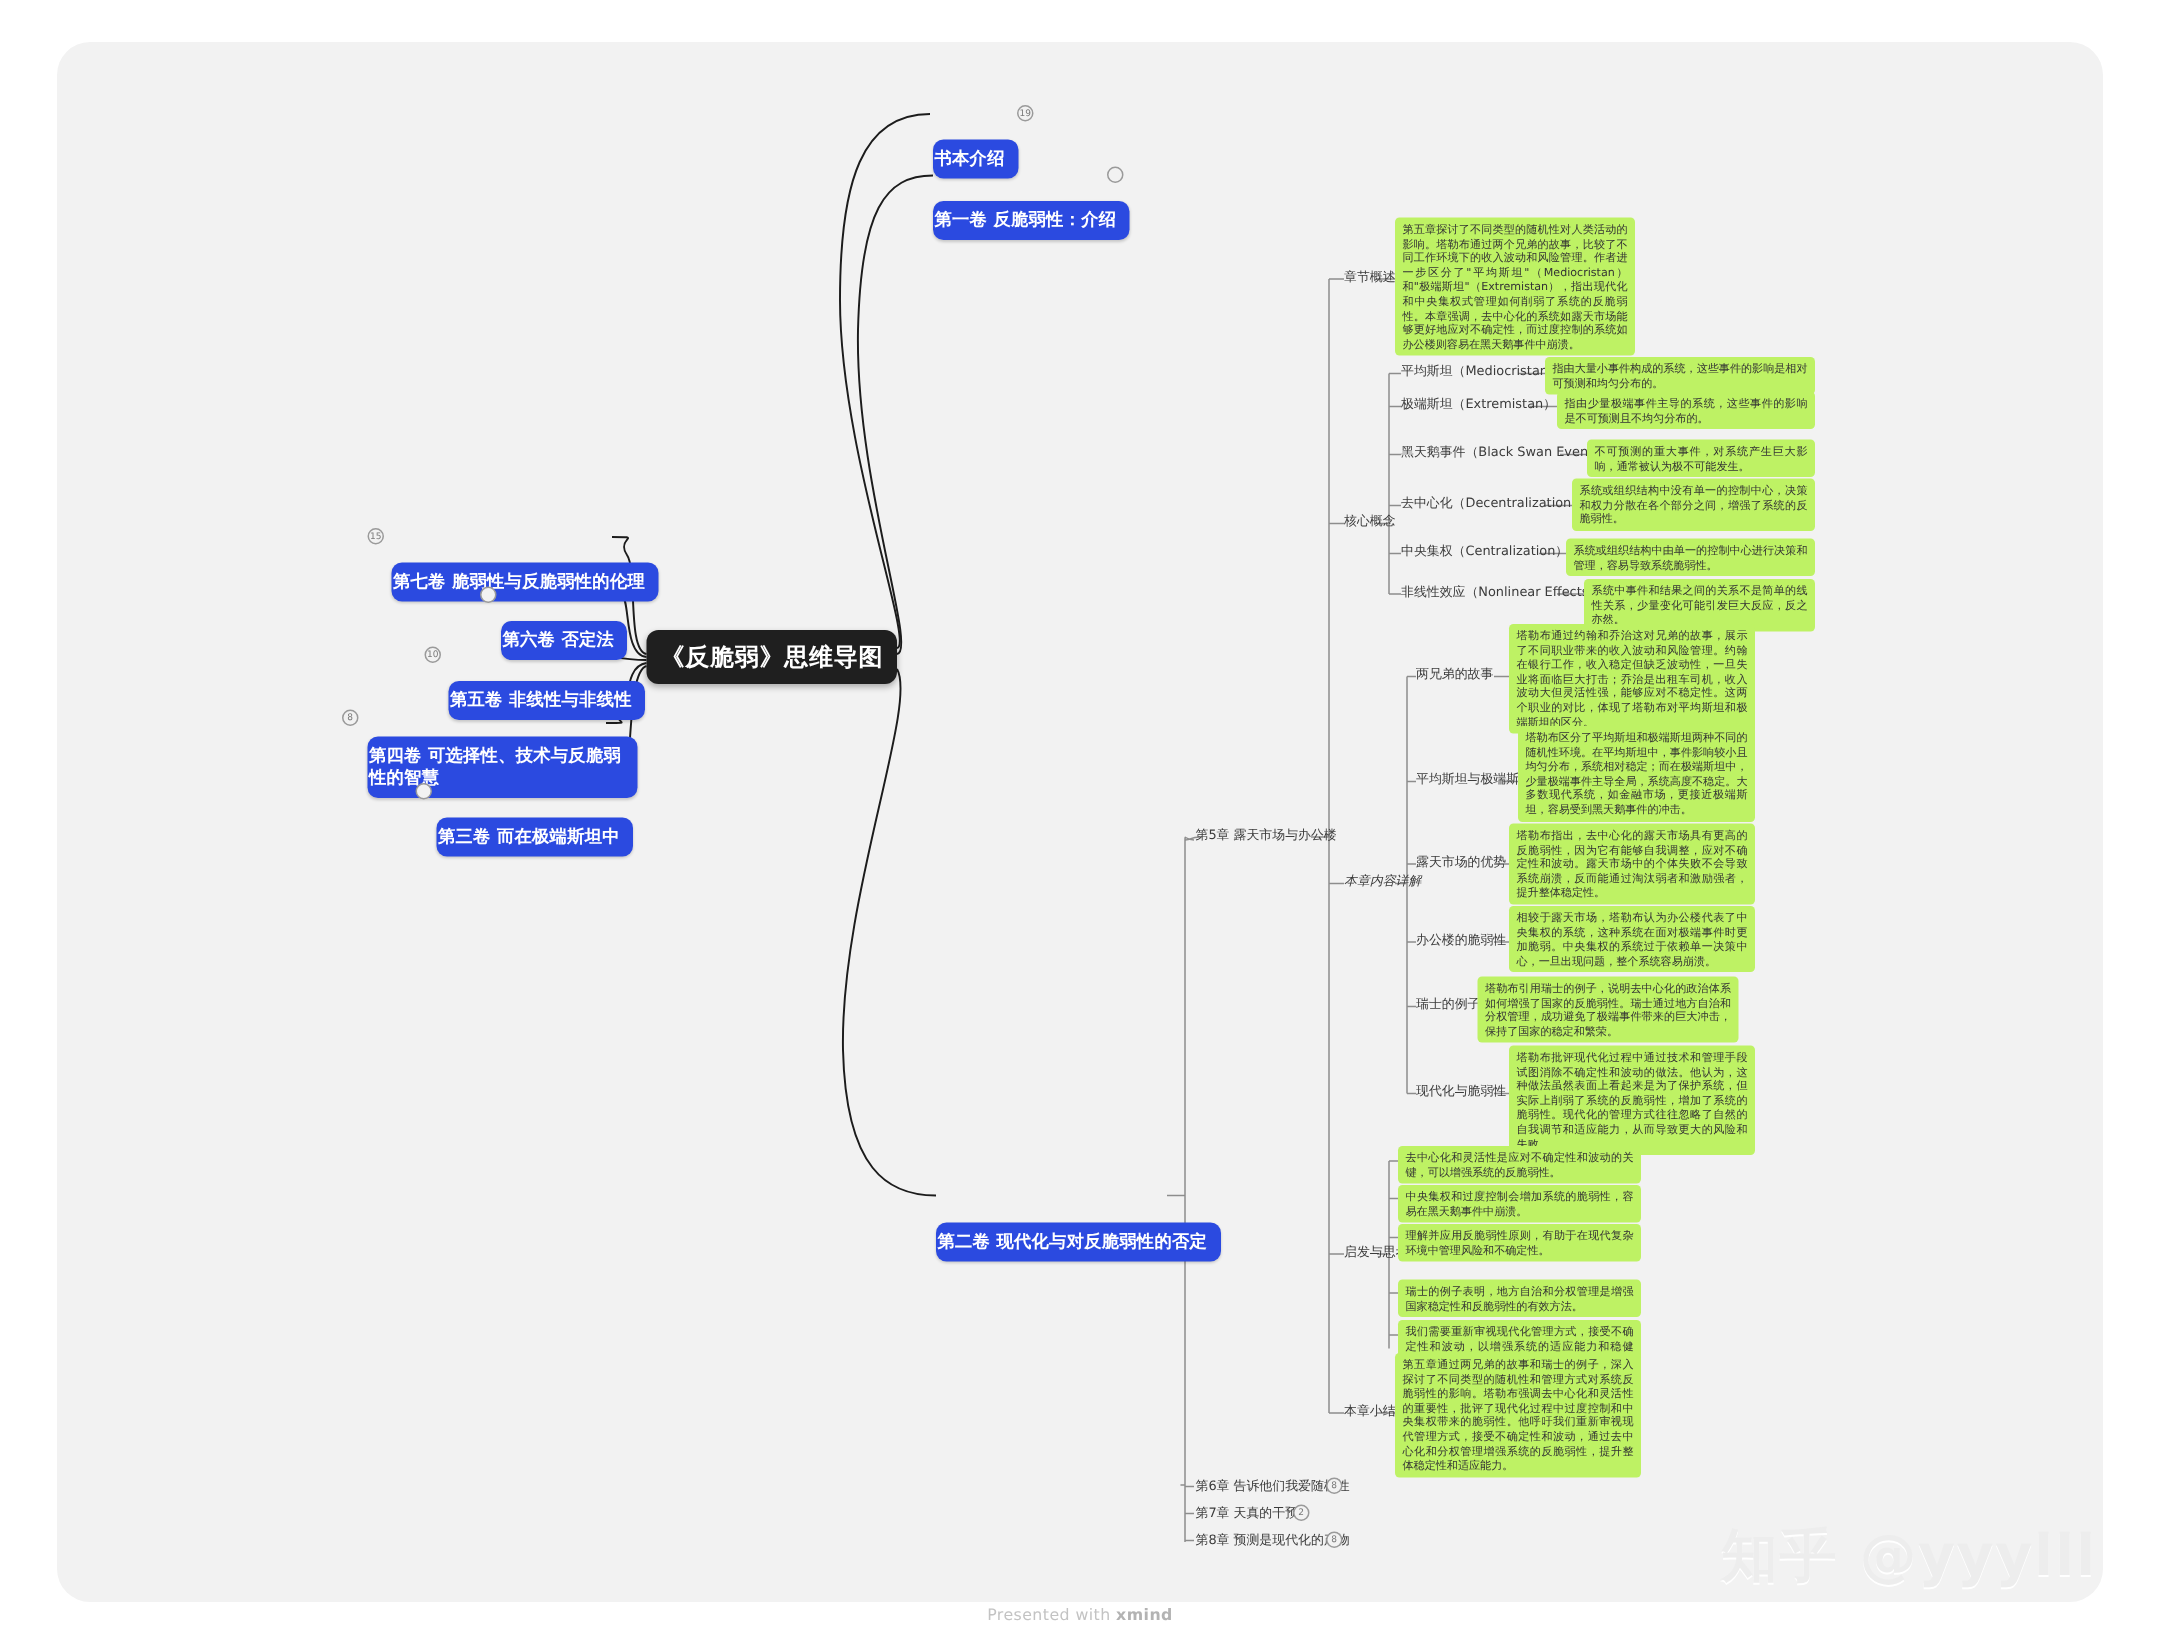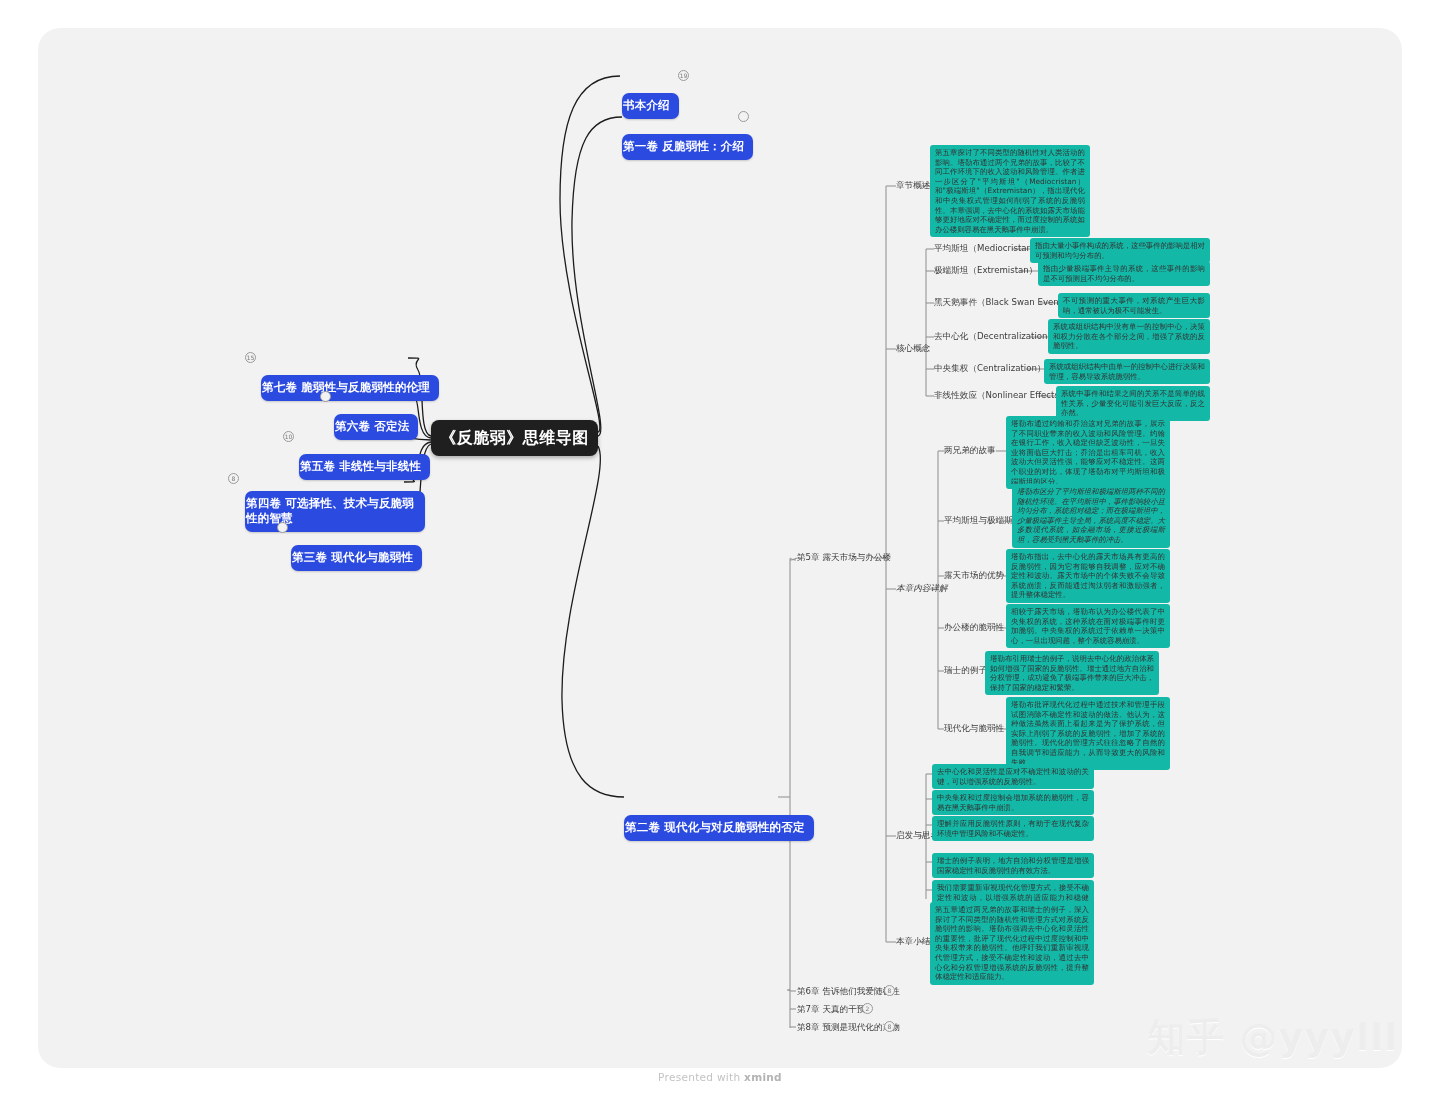--- a/index.html
+++ b/index.html
@@ -63,21 +63,21 @@
   .plain {
     position: absolute;
     color: #3b3b3b;
     font-size: 8.6px;
     line-height: 11px;
     white-space: nowrap;
   }
   
   .note {
     position: absolute;
-    background: #14b8a6;
+    background: #bef264;
     color: #333333;
     border-radius: 3px;
     padding: 3px 5px;
     font-size: 7.4px;
     line-height: 9.6px;
     text-align: justify;
   }
 
   
   .badge {
@@ -211,21 +211,21 @@
 
   <div class="pill" style="left:334px; top:386px;">第六卷 否定法</div>
   <div class="badge empty" style="left:320px; top:391px;"></div>
 
   <div class="pill" style="left:299px; top:426px;">第五卷 非线性与非线性</div>
   <div class="badge" style="left:283px; top:431px;">10</div>
 
   <div class="pill wrap" style="left:245px; top:463px; width:180px;">第四卷 可选择性、技术与反脆弱性的智慧</div>
   <div class="badge" style="left:228px; top:473px;">8</div>
 
-  <div class="pill" style="left:291px; top:517px;">第三卷 现代化与脆弱性</div>
+  <div class="pill" style="left:291px; top:517px;">第三卷 而在极端斯坦中</div>
   <div class="badge empty" style="left:277px; top:522px;"></div>
 
   <div class="pill" style="left:624px; top:787px;">第二卷 现代化与对反脆弱性的否定</div>
 
   <div class="plain" style="left:797px; top:552px;">第5章 露天市场与办公楼</div>
 
   <div class="plain" style="left:896px; top:180px;">章节概述</div>
   <div class="note" style="left:930px; top:145px; width:160px;">第五章探讨了不同类型的随机性对人类活动的影响。塔勒布通过两个兄弟的故事，比较了不同工作环境下的收入波动和风险管理。作者进一步区分了"平均斯坦"（Mediocristan）和"极端斯坦"（Extremistan），指出现代化和中央集权式管理如何削弱了系统的反脆弱性。本章强调，去中心化的系统如露天市场能够更好地应对不确定性，而过度控制的系统如办公楼则容易在黑天鹅事件中崩溃。</div>
 
   <div class="plain" style="left:896px; top:343px;">核心概念</div>
@@ -247,21 +247,21 @@
 
   <div class="plain" style="left:934px; top:390px;">非线性效应（Nonlinear Effects）</div>
   <div class="note" style="left:1056px; top:386px; width:154px;">系统中事件和结果之间的关系不是简单的线性关系，少量变化可能引发巨大反应，反之亦然。</div>
 
   <div class="plain" style="left:896px; top:583px;font-style:italic;">本章内容详解</div>
 
   <div class="plain" style="left:944px; top:445px;">两兄弟的故事</div>
   <div class="note" style="left:1006px; top:416px; width:164px;">塔勒布通过约翰和乔治这对兄弟的故事，展示了不同职业带来的收入波动和风险管理。约翰在银行工作，收入稳定但缺乏波动性，一旦失业将面临巨大打击；乔治是出租车司机，收入波动大但灵活性强，能够应对不稳定性。这两个职业的对比，体现了塔勒布对平均斯坦和极端斯坦的区分。</div>
 
   <div class="plain" style="left:944px; top:515px;">平均斯坦与极端斯坦</div>
-  <div class="note" style="left:1012px; top:484px; width:158px;font-style:italic;">塔勒布区分了平均斯坦和极端斯坦两种不同的随机性环境。在平均斯坦中，事件影响较小且均匀分布，系统相对稳定；而在极端斯坦中，少量极端事件主导全局，系统高度不稳定。大多数现代系统，如金融市场，更接近极端斯坦，容易受到黑天鹅事件的冲击。</div>
+  <div class="note" style="left:1012px; top:484px; width:158px;">塔勒布区分了平均斯坦和极端斯坦两种不同的随机性环境。在平均斯坦中，事件影响较小且均匀分布，系统相对稳定；而在极端斯坦中，少量极端事件主导全局，系统高度不稳定。大多数现代系统，如金融市场，更接近极端斯坦，容易受到黑天鹅事件的冲击。</div>
 
   <div class="plain" style="left:944px; top:570px;">露天市场的优势</div>
   <div class="note" style="left:1006px; top:549px; width:164px;">塔勒布指出，去中心化的露天市场具有更高的反脆弱性，因为它有能够自我调整，应对不确定性和波动。露天市场中的个体失败不会导致系统崩溃，反而能通过淘汰弱者和激励强者，提升整体稳定性。</div>
 
   <div class="plain" style="left:944px; top:622px;">办公楼的脆弱性</div>
   <div class="note" style="left:1006px; top:604px; width:164px;">相较于露天市场，塔勒布认为办公楼代表了中央集权的系统，这种系统在面对极端事件时更加脆弱。中央集权的系统过于依赖单一决策中心，一旦出现问题，整个系统容易崩溃。</div>
 
   <div class="plain" style="left:944px; top:665px;">瑞士的例子</div>
   <div class="note" style="left:985px; top:651px; width:174px;">塔勒布引用瑞士的例子，说明去中心化的政治体系如何增强了国家的反脆弱性。瑞士通过地方自治和分权管理，成功避免了极端事件带来的巨大冲击，保持了国家的稳定和繁荣。</div>
 

